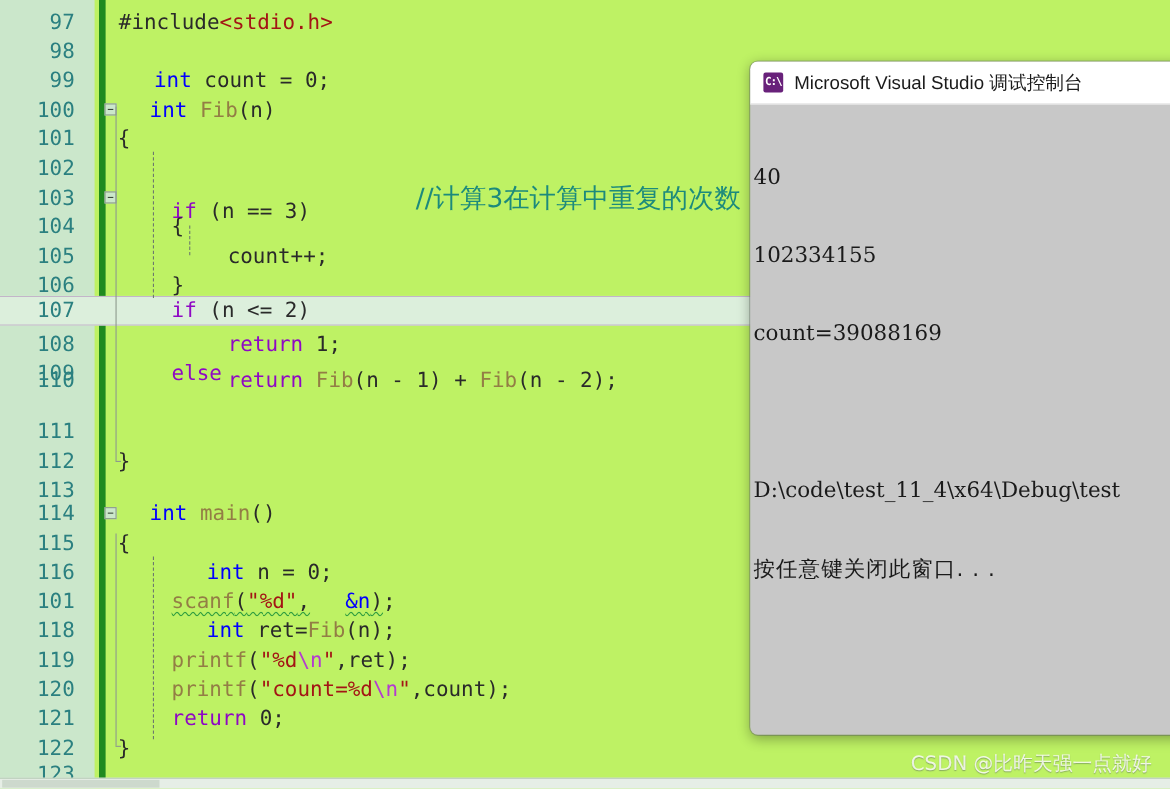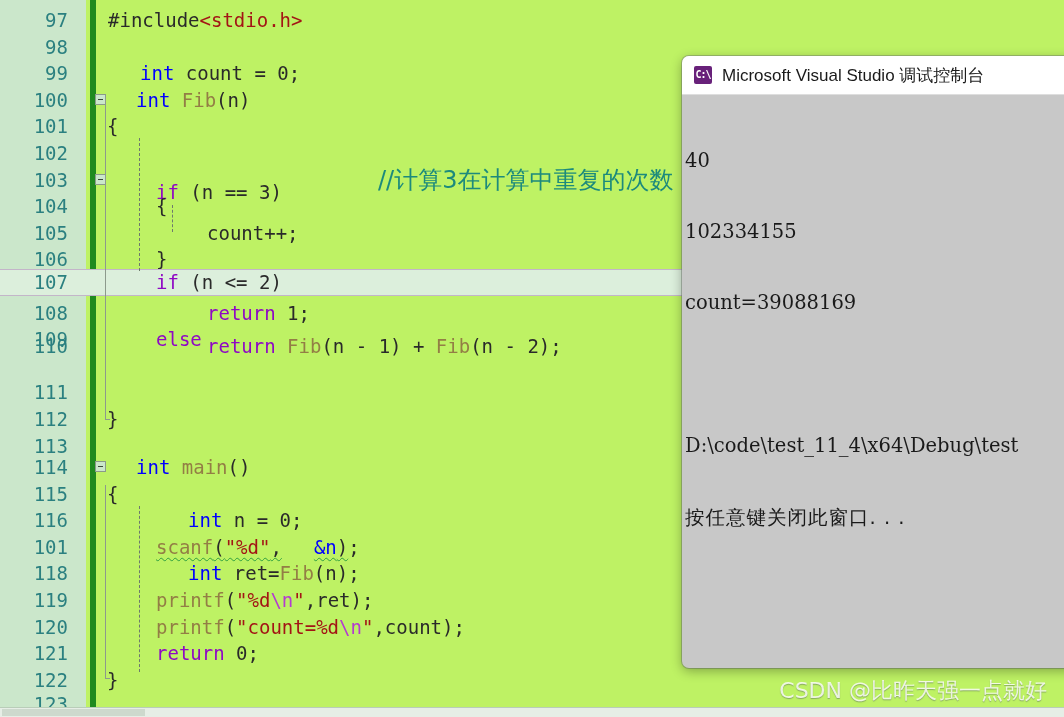--- a/index.html
+++ b/index.html
@@ -215,21 +215,21 @@
   .console-line { white-space: pre; }
   .console-line.blank { height: 23.8px; }
   .console-line.cjk { font-family: "DejaVu Sans", sans-serif; letter-spacing: 1px; }
 
   
   .watermark {
     position: absolute;
     right: 17px;
     bottom: 11px;
     font-family: "DejaVu Sans", sans-serif;
-    font-size: 22px;
+    font-size: 18px;
     color: rgba(255,255,255,0.82);
     text-shadow: 0 1px 1px rgba(90,110,90,0.55);
     white-space: nowrap;
     z-index: 50;
   }
 </style>
 </head>
 <body>
 
 <div id="screen">

